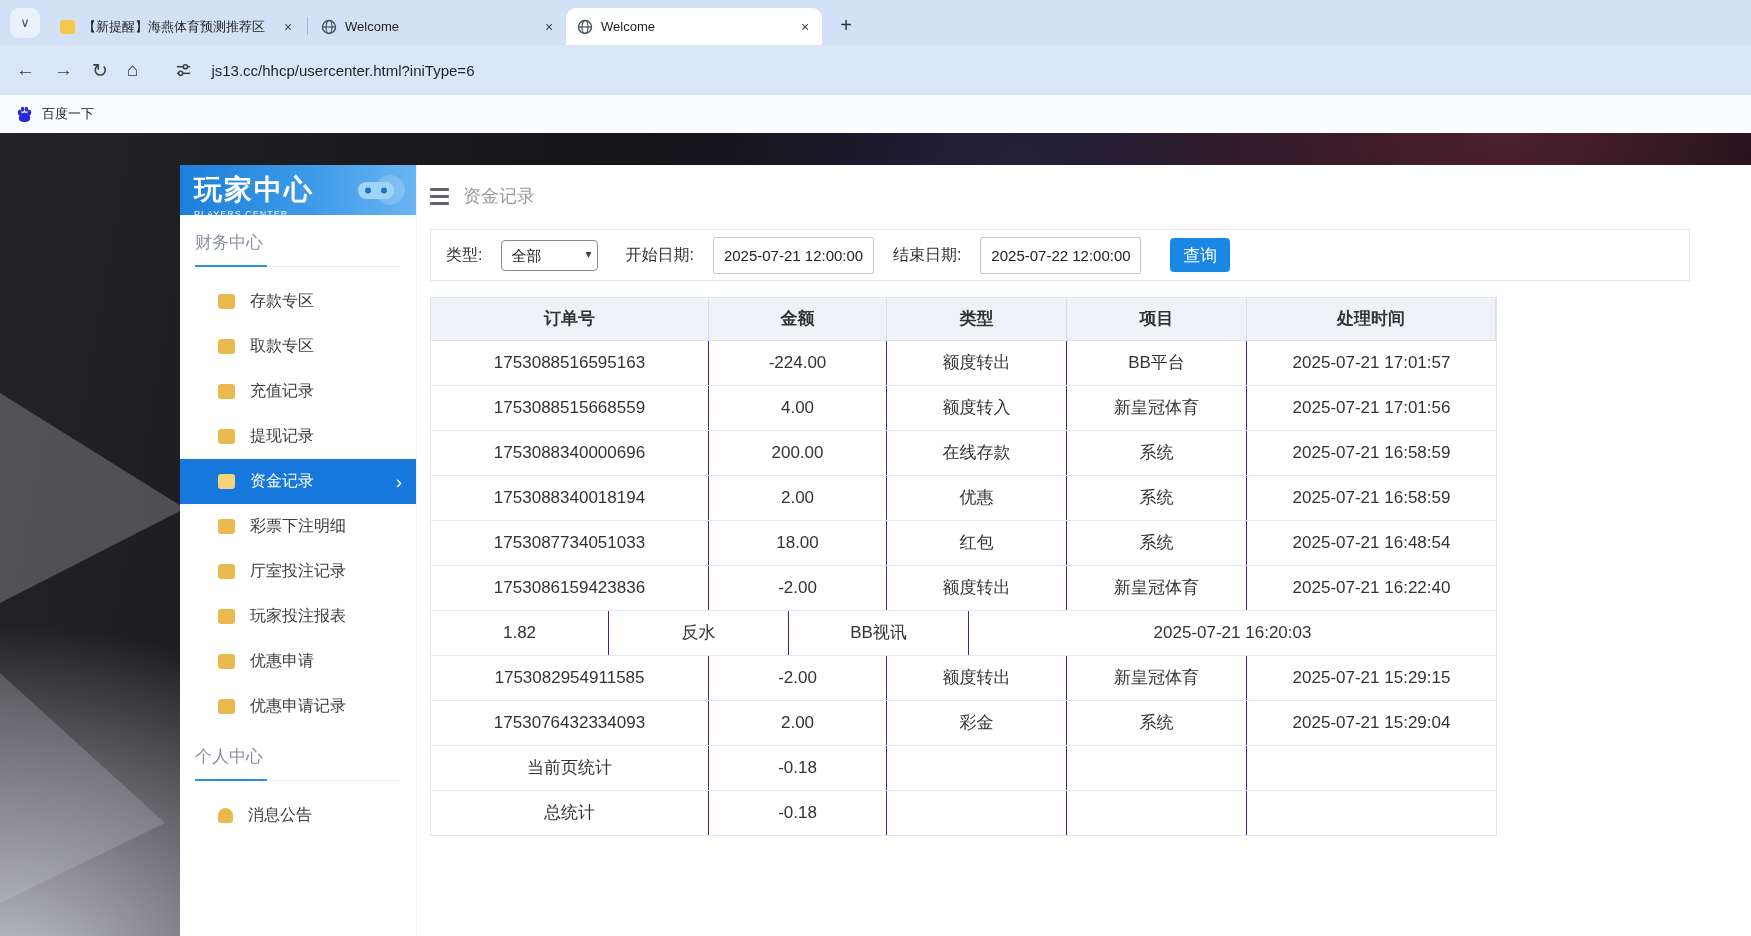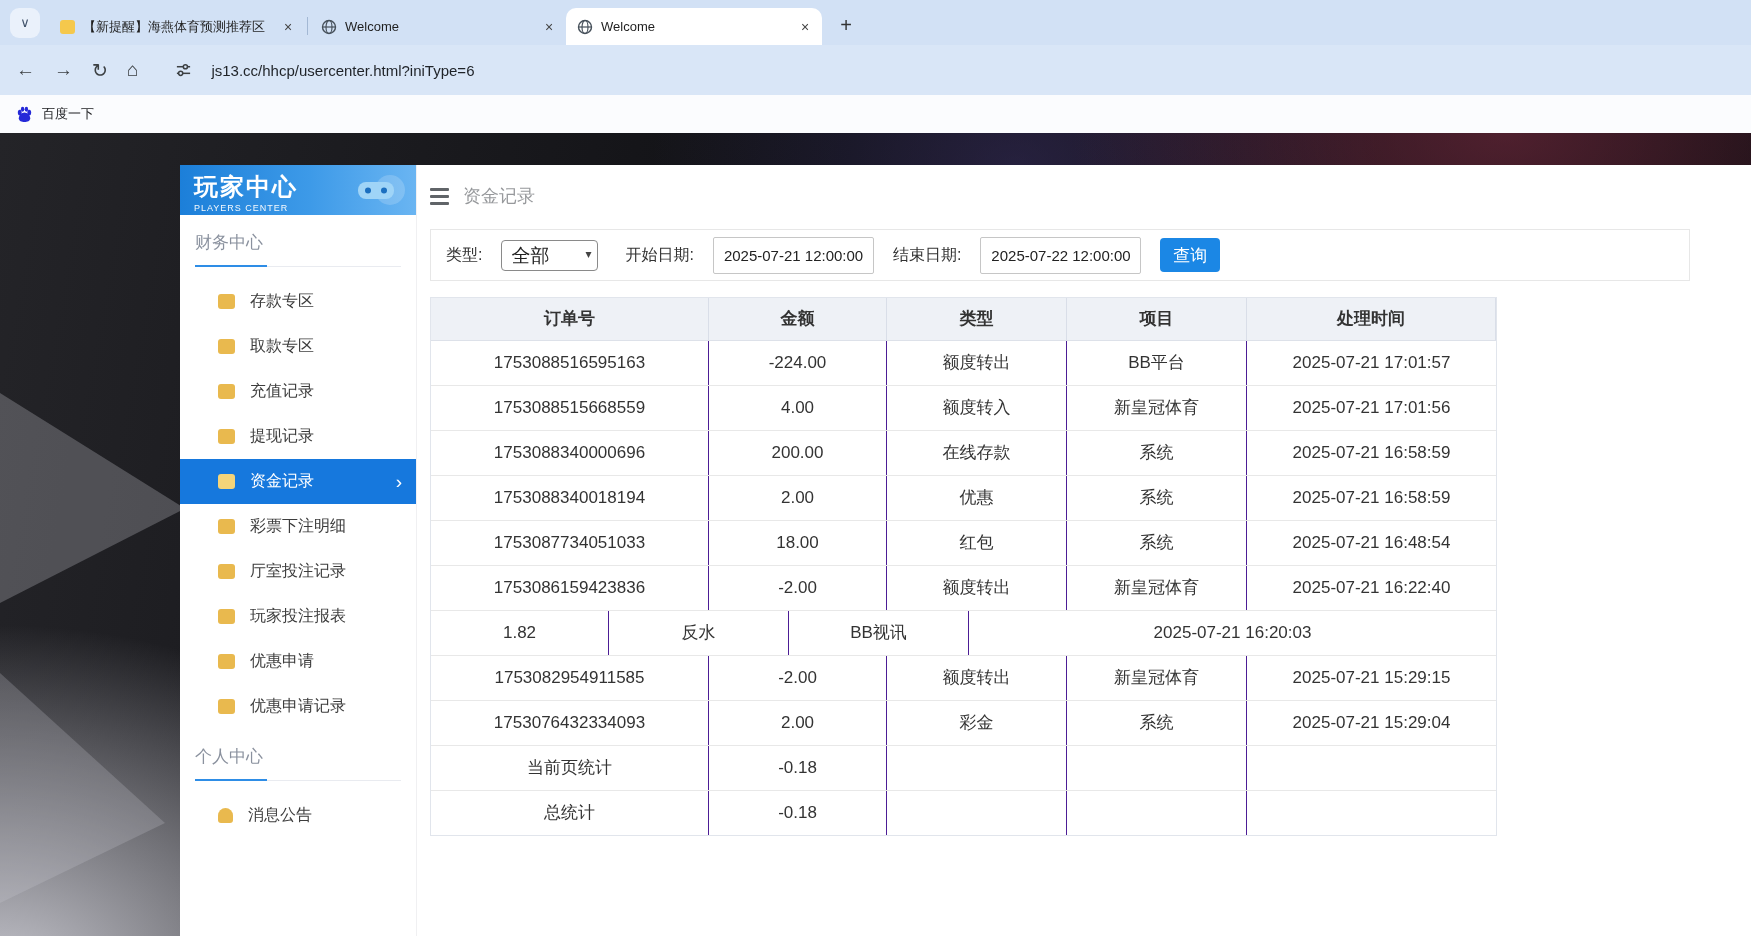--- a/index.html
+++ b/index.html
@@ -43,21 +43,21 @@
   .tri { position:absolute; background:rgba(206,206,214,.5); }
   .tri1 { left:0; top:260px; width:185px; height:210px; clip-path:polygon(0 0,100% 55%,0 100%); opacity:.55; }
   .tri2 { left:0; top:520px; width:165px; height:250px; clip-path:polygon(0 8%,100% 68%,0 100%); opacity:.45; }
 
   .panel { position:absolute; left:180px; top:32px; right:0; bottom:0; background:#fff; display:flex; }
 
   
   .sidebar { width:237px; flex:none; border-right:1px solid #f0f0f2; }
   .sb-header { height:50px; background:linear-gradient(90deg,#1c7fd9 0%,#3d9ae8 55%,#6ab5f2 100%);
     color:#fff; padding:6px 14px; position:relative; }
-  .sb-title { font-size:24px; font-weight:bold; letter-spacing:2px; }
+  .sb-title { font-size:28px; font-weight:bold; letter-spacing:2px; }
   .sb-sub { font-size:9px; letter-spacing:1px; opacity:.95; }
   .sb-gamepad { position:absolute; right:10px; top:8px; }
   .sb-heading { margin:16px 15px 0; padding-bottom:12px; font-size:17px; color:#8a919e;
     border-bottom:1px solid #e9ebf0; position:relative; }
   .sb-heading::after { content:""; position:absolute; left:0; bottom:-1px; width:72px; height:2px; background:#2e8de6; }
   .nav { margin-top:12px; }
   .nav-item { height:45px; display:flex; align-items:center; gap:15px; padding:0 14px 0 38px;
     font-size:16px; color:#3d3d3d; position:relative; cursor:pointer; }
   .sb-icon { width:17px; height:15px; border-radius:3px; background:#e9b94e; flex:none; }
   .sb-icon.bell { width:15px; height:15px; border-radius:50% 50% 3px 3px; }
@@ -70,26 +70,26 @@
   .content-header { height:42px; display:flex; align-items:center; gap:14px; }
   .hamburger { display:flex; flex-direction:column; gap:4px; cursor:pointer; }
   .hamburger i { width:19px; height:3px; background:#606468; border-radius:1px; }
   .page-title { font-size:18px; color:#97999c; }
 
   .filterbar { margin-top:12px; border:1px solid #e7e7e7; background:#fff; height:52px;
     display:flex; align-items:center; padding:0 15px; gap:19px; }
   .f-label { font-size:16px; color:#333; white-space:nowrap; }
   .select-wrap { position:relative; width:97px; height:31px; margin-right:8px; }
   .select-wrap select { width:100%; height:100%; appearance:none; -webkit-appearance:none;
-    border:1px solid #8a8a8a; border-radius:4px; background:#fff; font-size:19px;
+    border:1px solid #8a8a8a; border-radius:4px; background:#fff; font-size:15px;
     padding:0 22px 0 9px; color:#222; font-family:inherit; }
   .select-arrow { position:absolute; right:7px; top:7px; font-size:12px; color:#444; pointer-events:none; }
   .date-input { width:161px; height:37px; border:1px solid #c6c6c6; border-radius:2px; font-size:15px;
     color:#222; padding:0 10px; font-family:inherit; background:#fff; }
-  .btn-search { height:34px; padding:0 13px; background:#1b87e5; color:#fff;
+  .btn-search { height:34px; padding:0 13px; margin-left:10px; background:#1b87e5; color:#fff;
     border:none; border-radius:4px; font-size:17px; font-family:inherit; cursor:pointer; }
 
   .table { margin-top:16px; width:1067px; border:1px solid #e1e5ec; }
   .tr { display:flex; border-bottom:1px solid #e8e8e8; background:#fff; }
   .tr:last-child { border-bottom:none; }
   .tr.head { background:#eef1f6; border-bottom:1px solid #dde1e9; }
   .td { height:44px; line-height:44px; text-align:center; font-size:17px; color:#333;
     border-right:1px solid #4c1d95; overflow:hidden; white-space:nowrap; }
   .tr.head .td { height:42px; line-height:42px; font-weight:bold; border-right:1px solid #d9dee8; }
   .td:last-child { border-right:none; }

